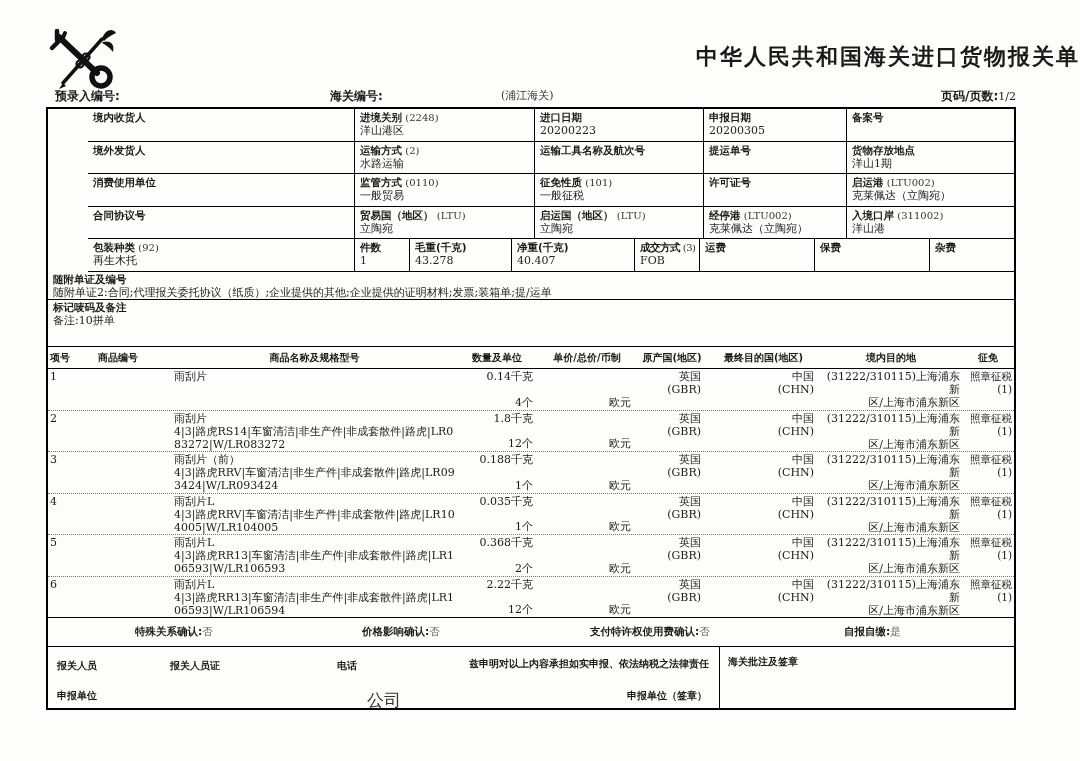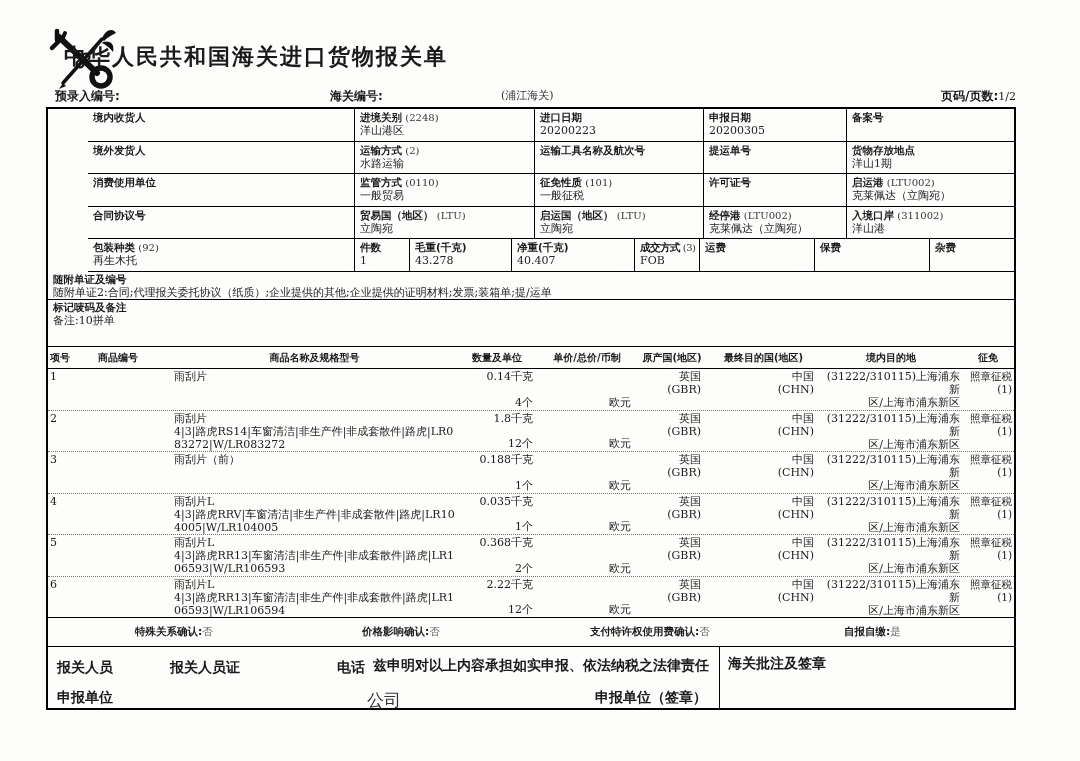--- a/index.html
+++ b/index.html
@@ -2,21 +2,21 @@
 <html><head>
 <meta charset="utf-8">
 <style>
   html,body{margin:0;padding:0;}
   body{
     width:1080px;height:761px;background:#fdfdfc;position:relative;
     font-family:"DejaVu Serif","Liberation Serif",serif;color:#1a1a1a;
     -webkit-font-smoothing:antialiased;overflow:hidden;
   }
   .title{
-    position:absolute;top:42px;left:0;right:0;text-align:left;padding-left:28px;
+    position:absolute;top:42px;left:0;right:0;text-align:right;padding-left:28px;
     font-size:22px;font-weight:bold;letter-spacing:2px;
     font-family:"DejaVu Sans","Liberation Sans",sans-serif;
     margin-left:36px;
   }
   .logo{position:absolute;left:45px;top:27px;}
   .meta{position:absolute;top:88px;left:46px;width:970px;height:16px;font-size:11px;}
   .meta .lblb{font-weight:bold;font-family:"DejaVu Sans","Liberation Sans",sans-serif;font-size:12px;}
   .m-pre{position:absolute;left:9px;top:0;}
   .m-cno{position:absolute;left:284px;top:0;}
   .m-office{position:absolute;left:455px;top:0;color:#333;}
@@ -60,21 +60,21 @@
   
   .confirm{height:29px;border-bottom:1.5px solid #000;box-sizing:border-box;position:relative;}
   .confirm .citem{position:absolute;top:7px;font-size:10.5px;white-space:nowrap;}
   .confirm .citem b{font-family:"DejaVu Sans","Liberation Sans",sans-serif;font-weight:bold;}
   .confirm .cv{color:#666;}
   .cf1{left:87px;} .cf2{left:314px;} .cf3{left:542px;} .cf4{left:796px;}
   
   .footer{flex:1;display:flex;}
   .f-left{width:672px;border-right:1.5px solid #000;box-sizing:border-box;position:relative;}
   .f-right{flex:1;position:relative;}
-  .flabel{font-family:"DejaVu Sans","Liberation Sans",sans-serif;font-weight:bold;font-size:14px;white-space:nowrap;position:absolute;}
+  .flabel{font-family:"DejaVu Sans","Liberation Sans",sans-serif;font-weight:bold;font-size:10px;white-space:nowrap;position:absolute;}
   .fval{font-size:17px;color:#333;position:absolute;white-space:nowrap;}
 </style>
 </head>
 <body>
 
 <svg class="logo" width="72" height="64" viewBox="0 0 72 64">
   <g stroke="#111" fill="none" stroke-linecap="round">
     <line x1="14" y1="10" x2="52" y2="46" stroke-width="6"></line>
     <circle cx="56" cy="50" r="9" stroke-width="5.5"></circle>
     <line x1="7" y1="21" x2="14" y2="14" stroke-width="4.5"></line>
@@ -313,20 +313,21 @@
       <div>照章征税</div>
       <div>(1)</div>
     </div>
   </div>
 
   <div class="icols item-row">
     <div class="ic c-no">3</div>
     <div class="ic c-code"></div>
     <div class="ic c-name">
       <div>雨刮片（前）</div>
+      <div class="spec">4|3|路虎RRV|车窗清洁|非生产件|非成套散件|路虎|LR093424|W/LR093424</div>
     </div>
     <div class="ic c-qty">
       <div>0.188千克</div>
       <div>1个</div>
     </div>
     <div class="ic c-cur">
       <div>欧元</div>
     </div>
     <div class="ic c-origin">
       <div>英国</div>

